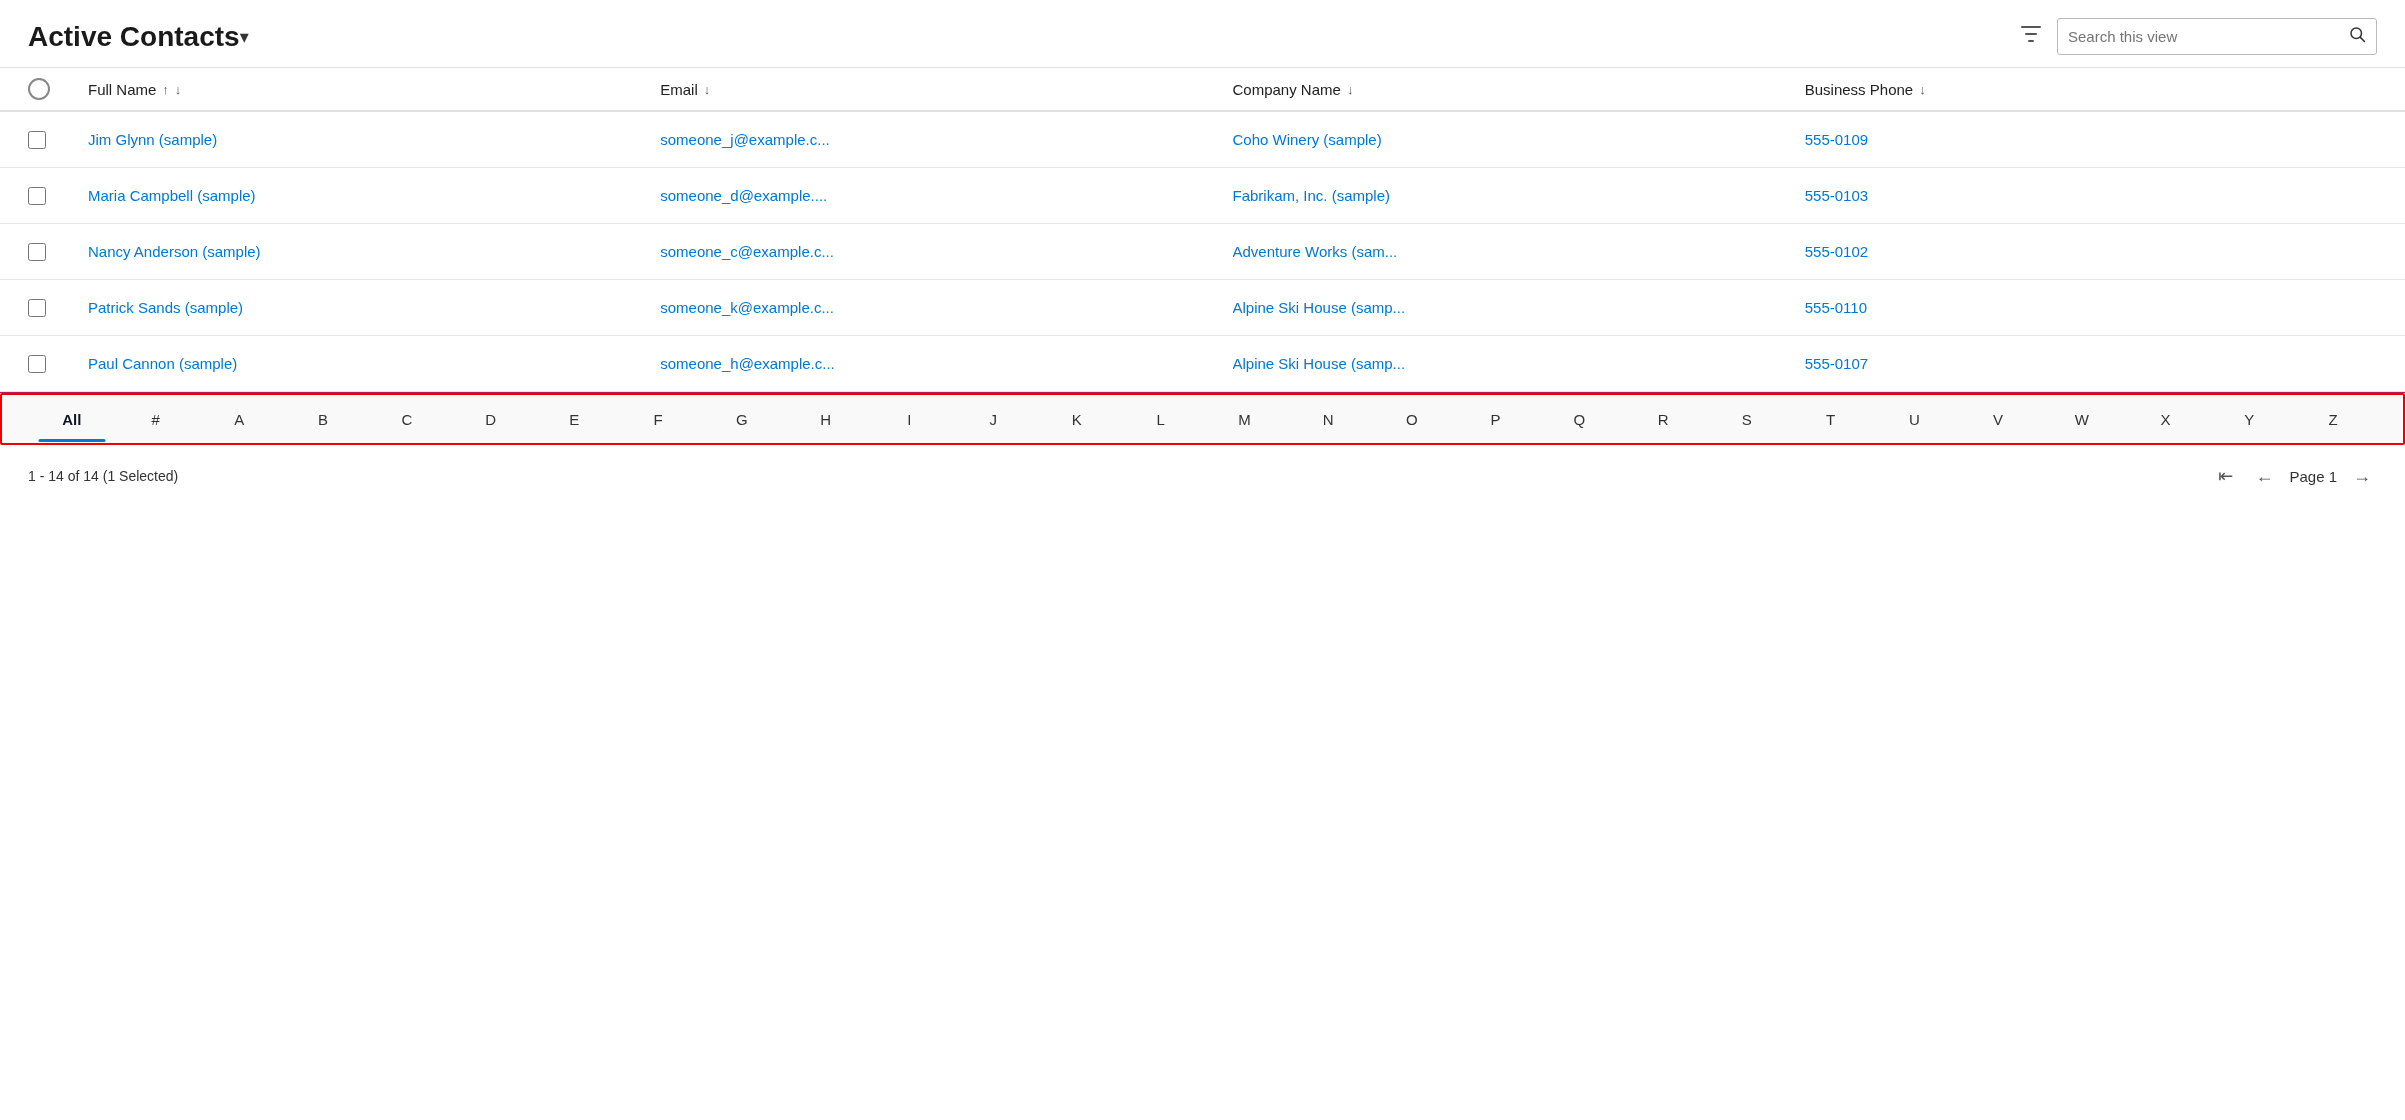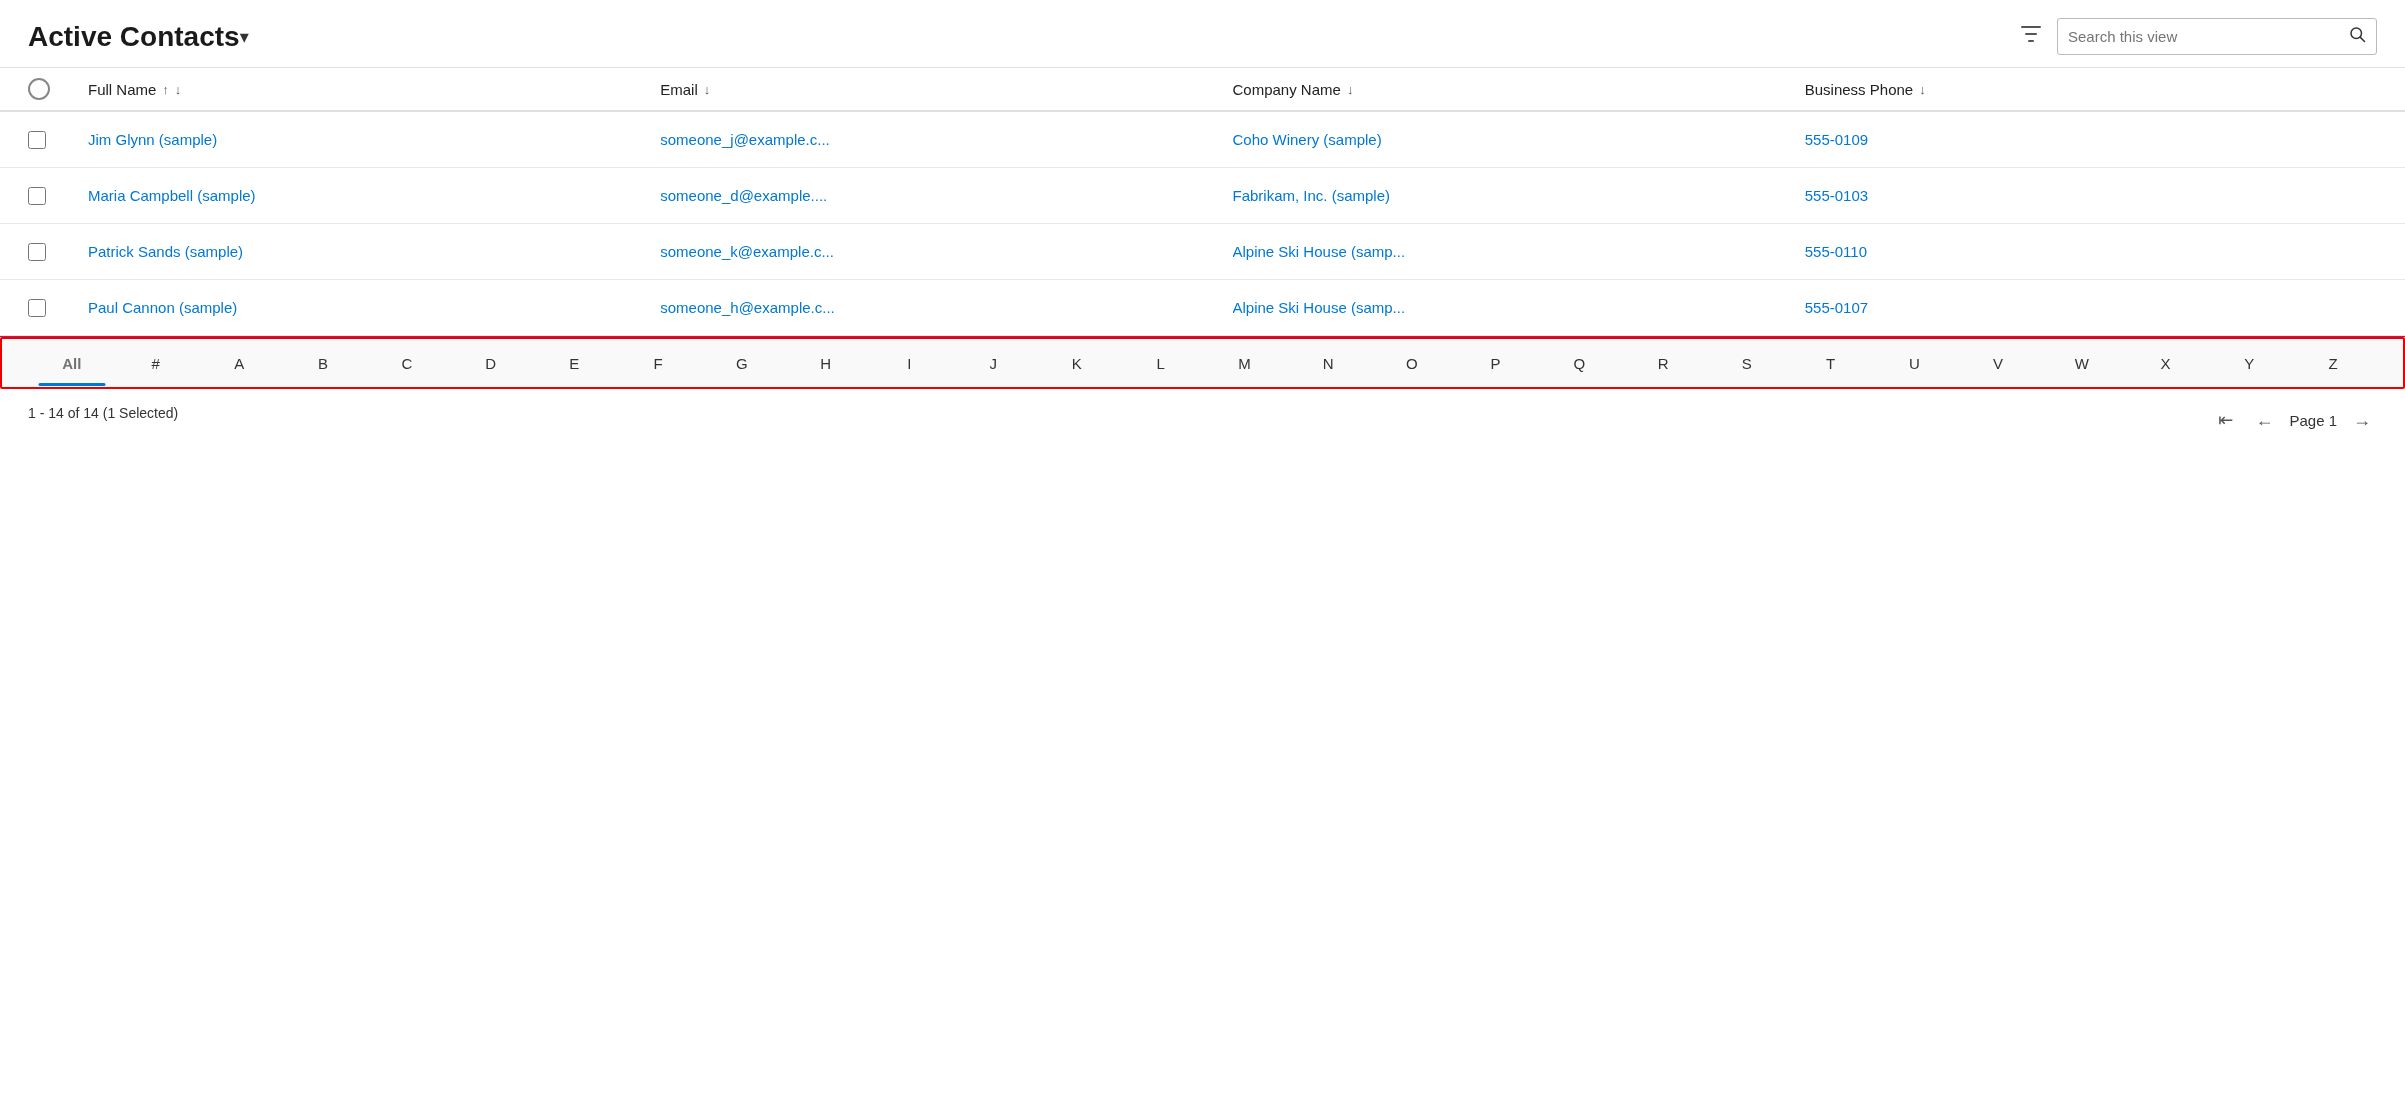--- a/index.html
+++ b/index.html
@@ -159,40 +159,40 @@
       flex: 1;
       text-align: center;
       font-size: 15px;
       color: #333;
       cursor: pointer;
       padding: 14px 0;
       position: relative;
     }
 
     .alpha-nav-item.active {
-      color: #737373;
+      color: #0f172a;
       font-weight: 600;
     }
 
     .alpha-nav-item.active::after {
       content: '';
       position: absolute;
       bottom: 0;
       left: 50%;
       transform: translateX(-50%);
       width: 80%;
       height: 3px;
       background: #0078d4;
       border-radius: 2px;
     }
 
     
     .footer {
       display: flex;
-      align-items: flex-start;
+      align-items: center;
       justify-content: space-between;
       padding: 16px 28px;
     }
 
     .footer-info {
       font-size: 14px;
       color: #333;
     }
 
     .pagination {
@@ -280,20 +280,29 @@
       <a class="cell">555-0109</a>
     </div>
     <div class="table-row">
       <div class="cell-checkbox">
         <input type="checkbox" class="row-checkbox" style="">
       </div>
       <a class="cell">Maria Campbell (sample)</a>
       <a class="cell">someone_d@example....</a>
       <a class="cell">Fabrikam, Inc. (sample)</a>
       <a class="cell">555-0103</a>
+    </div>
+    <div class="table-row">
+      <div class="cell-checkbox">
+        <input type="checkbox" class="row-checkbox" style="">
+      </div>
+      <a class="cell">Nancy Anderson (sample)</a>
+      <a class="cell">someone_c@example.c...</a>
+      <a class="cell">Adventure Works (sam...</a>
+      <a class="cell">555-0102</a>
     </div>
     <div class="table-row">
       <div class="cell-checkbox">
         <input type="checkbox" class="row-checkbox" style="">
       </div>
       <a class="cell">Patrick Sands (sample)</a>
       <a class="cell">someone_k@example.c...</a>
       <a class="cell">Alpine Ski House (samp...</a>
       <a class="cell">555-0110</a>
     </div>

